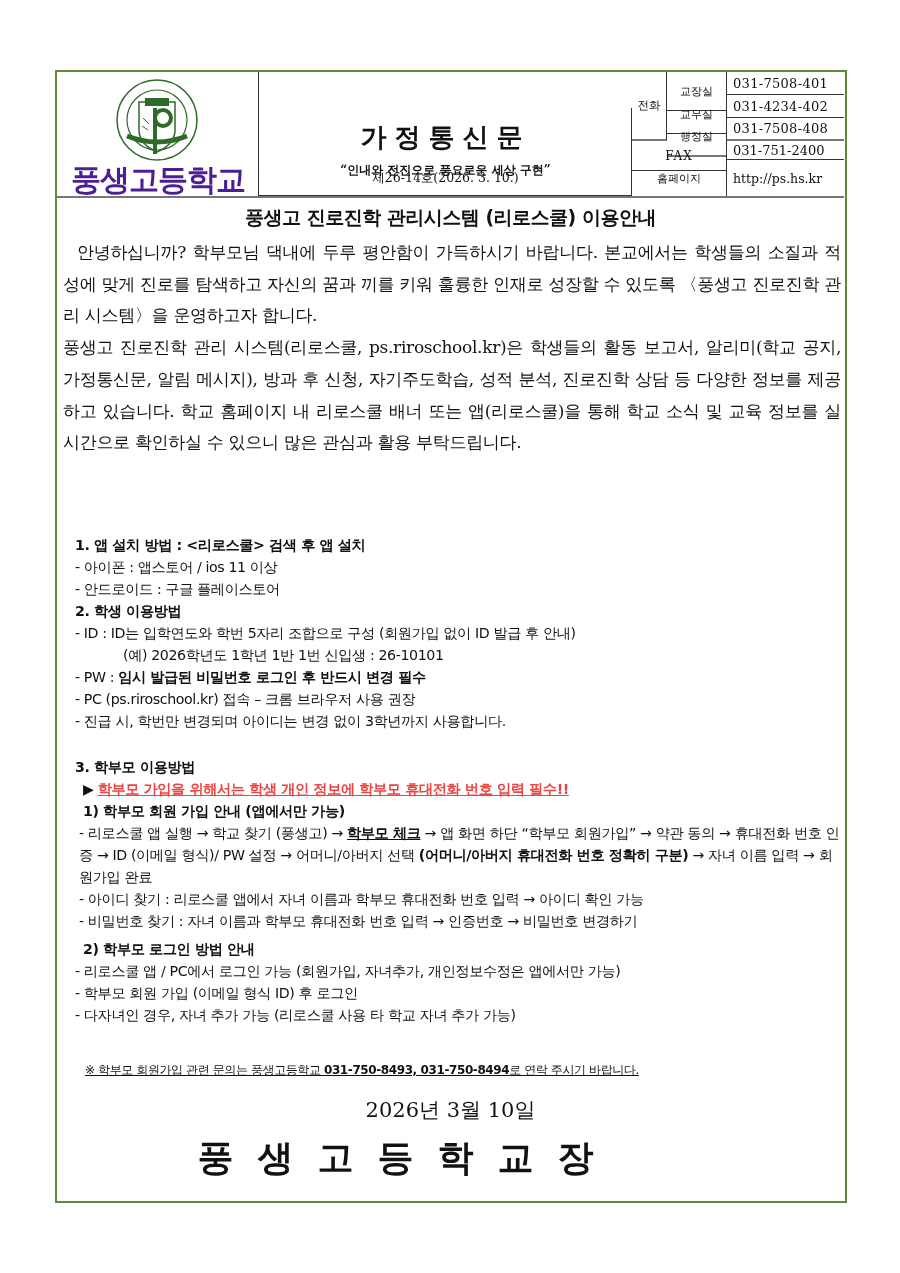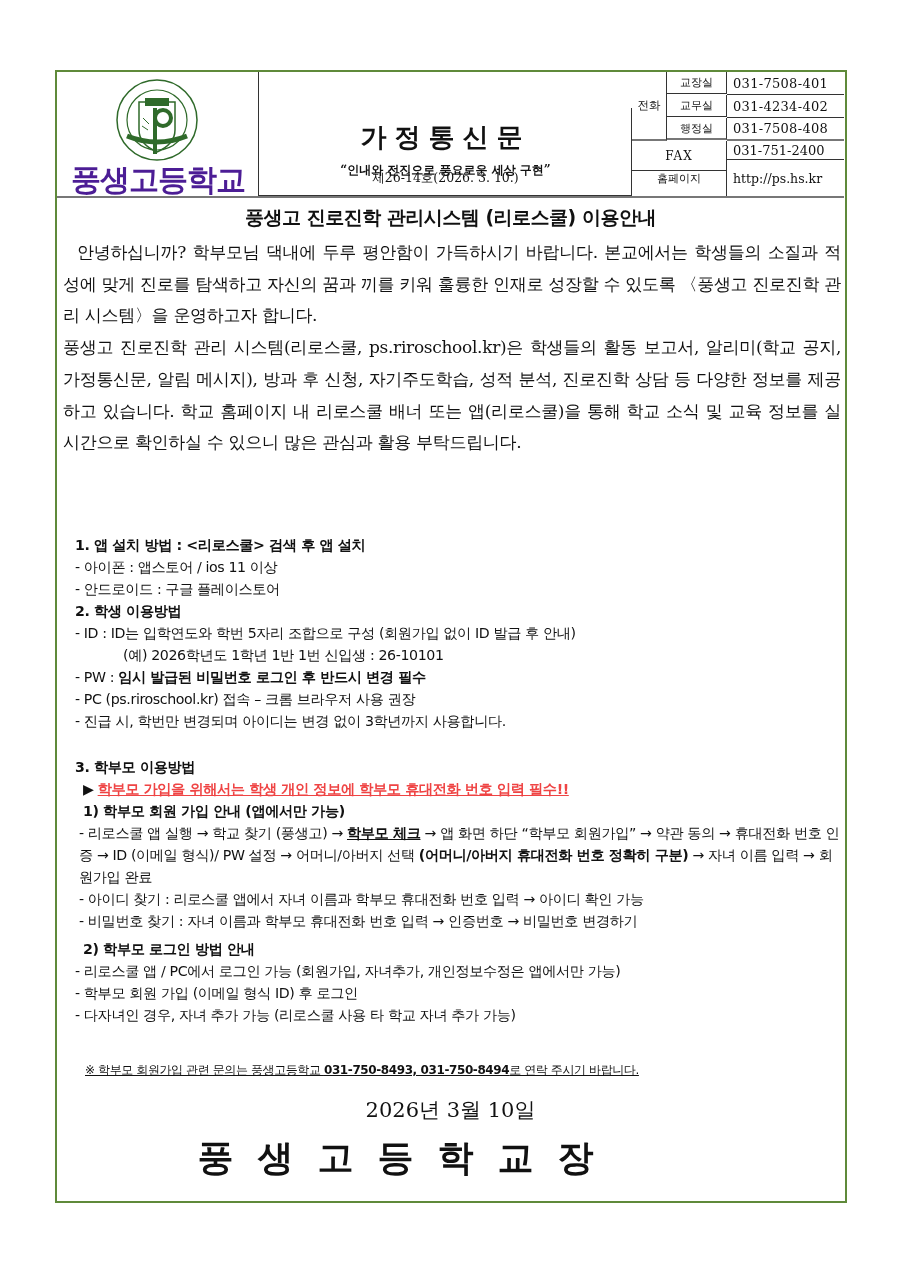--- a/index.html
+++ b/index.html
@@ -29,21 +29,21 @@
     font-family: "DejaVu Serif", serif; font-weight: bold; font-size: 12px;
   }
   .issue-cell { position: absolute; left: 202px; top: 88px; width: 373px; height: 36px; border-right: 1px solid #333; }
   .issue-text {
     position: absolute; left: 0; top: 10px; width: 373px; text-align: center;
     font-family: "DejaVu Serif", serif; font-size: 12.5px;
   }
   .contact { position: absolute; left: 575px; top: 0; width: 212px; height: 124px; font-family: "DejaVu Serif", serif; }
   .phone-label { position: absolute; left: 0; top: 0; width: 35px; height: 69px; border-right: 1px solid #333; border-bottom: 2px solid #777;
     display: flex; align-items: center; justify-content: center; font-size: 11.5px; }
-  .office { position: absolute; left: 35px; width: 60px; height: 22px; border-right: 1px solid #333; border-bottom: 1px solid #333;
+  .office { position: absolute; left: 35px; width: 60px; height: 39px; border-right: 1px solid #333; border-bottom: 1px solid #333;
     display: flex; align-items: center; justify-content: center; font-size: 11px; }
   .num { position: absolute; left: 95px; width: 117px; height: 23px; border-bottom: 1px solid #333;
     display: flex; align-items: center; padding-left: 6px; font-size: 13px; letter-spacing: 0.3px; }
   .fax-label { position: absolute; left: 0; top: 69px; width: 95px; height: 30px; border-right: 1px solid #333; border-bottom: 1px solid #333;
     display: flex; align-items: center; justify-content: center; font-size: 12px; letter-spacing: 1px; }
   .fax-num { position: absolute; left: 95px; top: 69px; width: 117px; height: 19px; border-bottom: 1px solid #333;
     display: flex; align-items: center; padding-left: 6px; font-size: 13px; }
   .home-label { position: absolute; left: 0; top: 88px; width: 95px; height: 36px; border-right: 1px solid #333;
     display: flex; align-items: center; justify-content: center; font-size: 11px; }
   .home-url { position: absolute; left: 95px; top: 88px; width: 117px; height: 36px;

